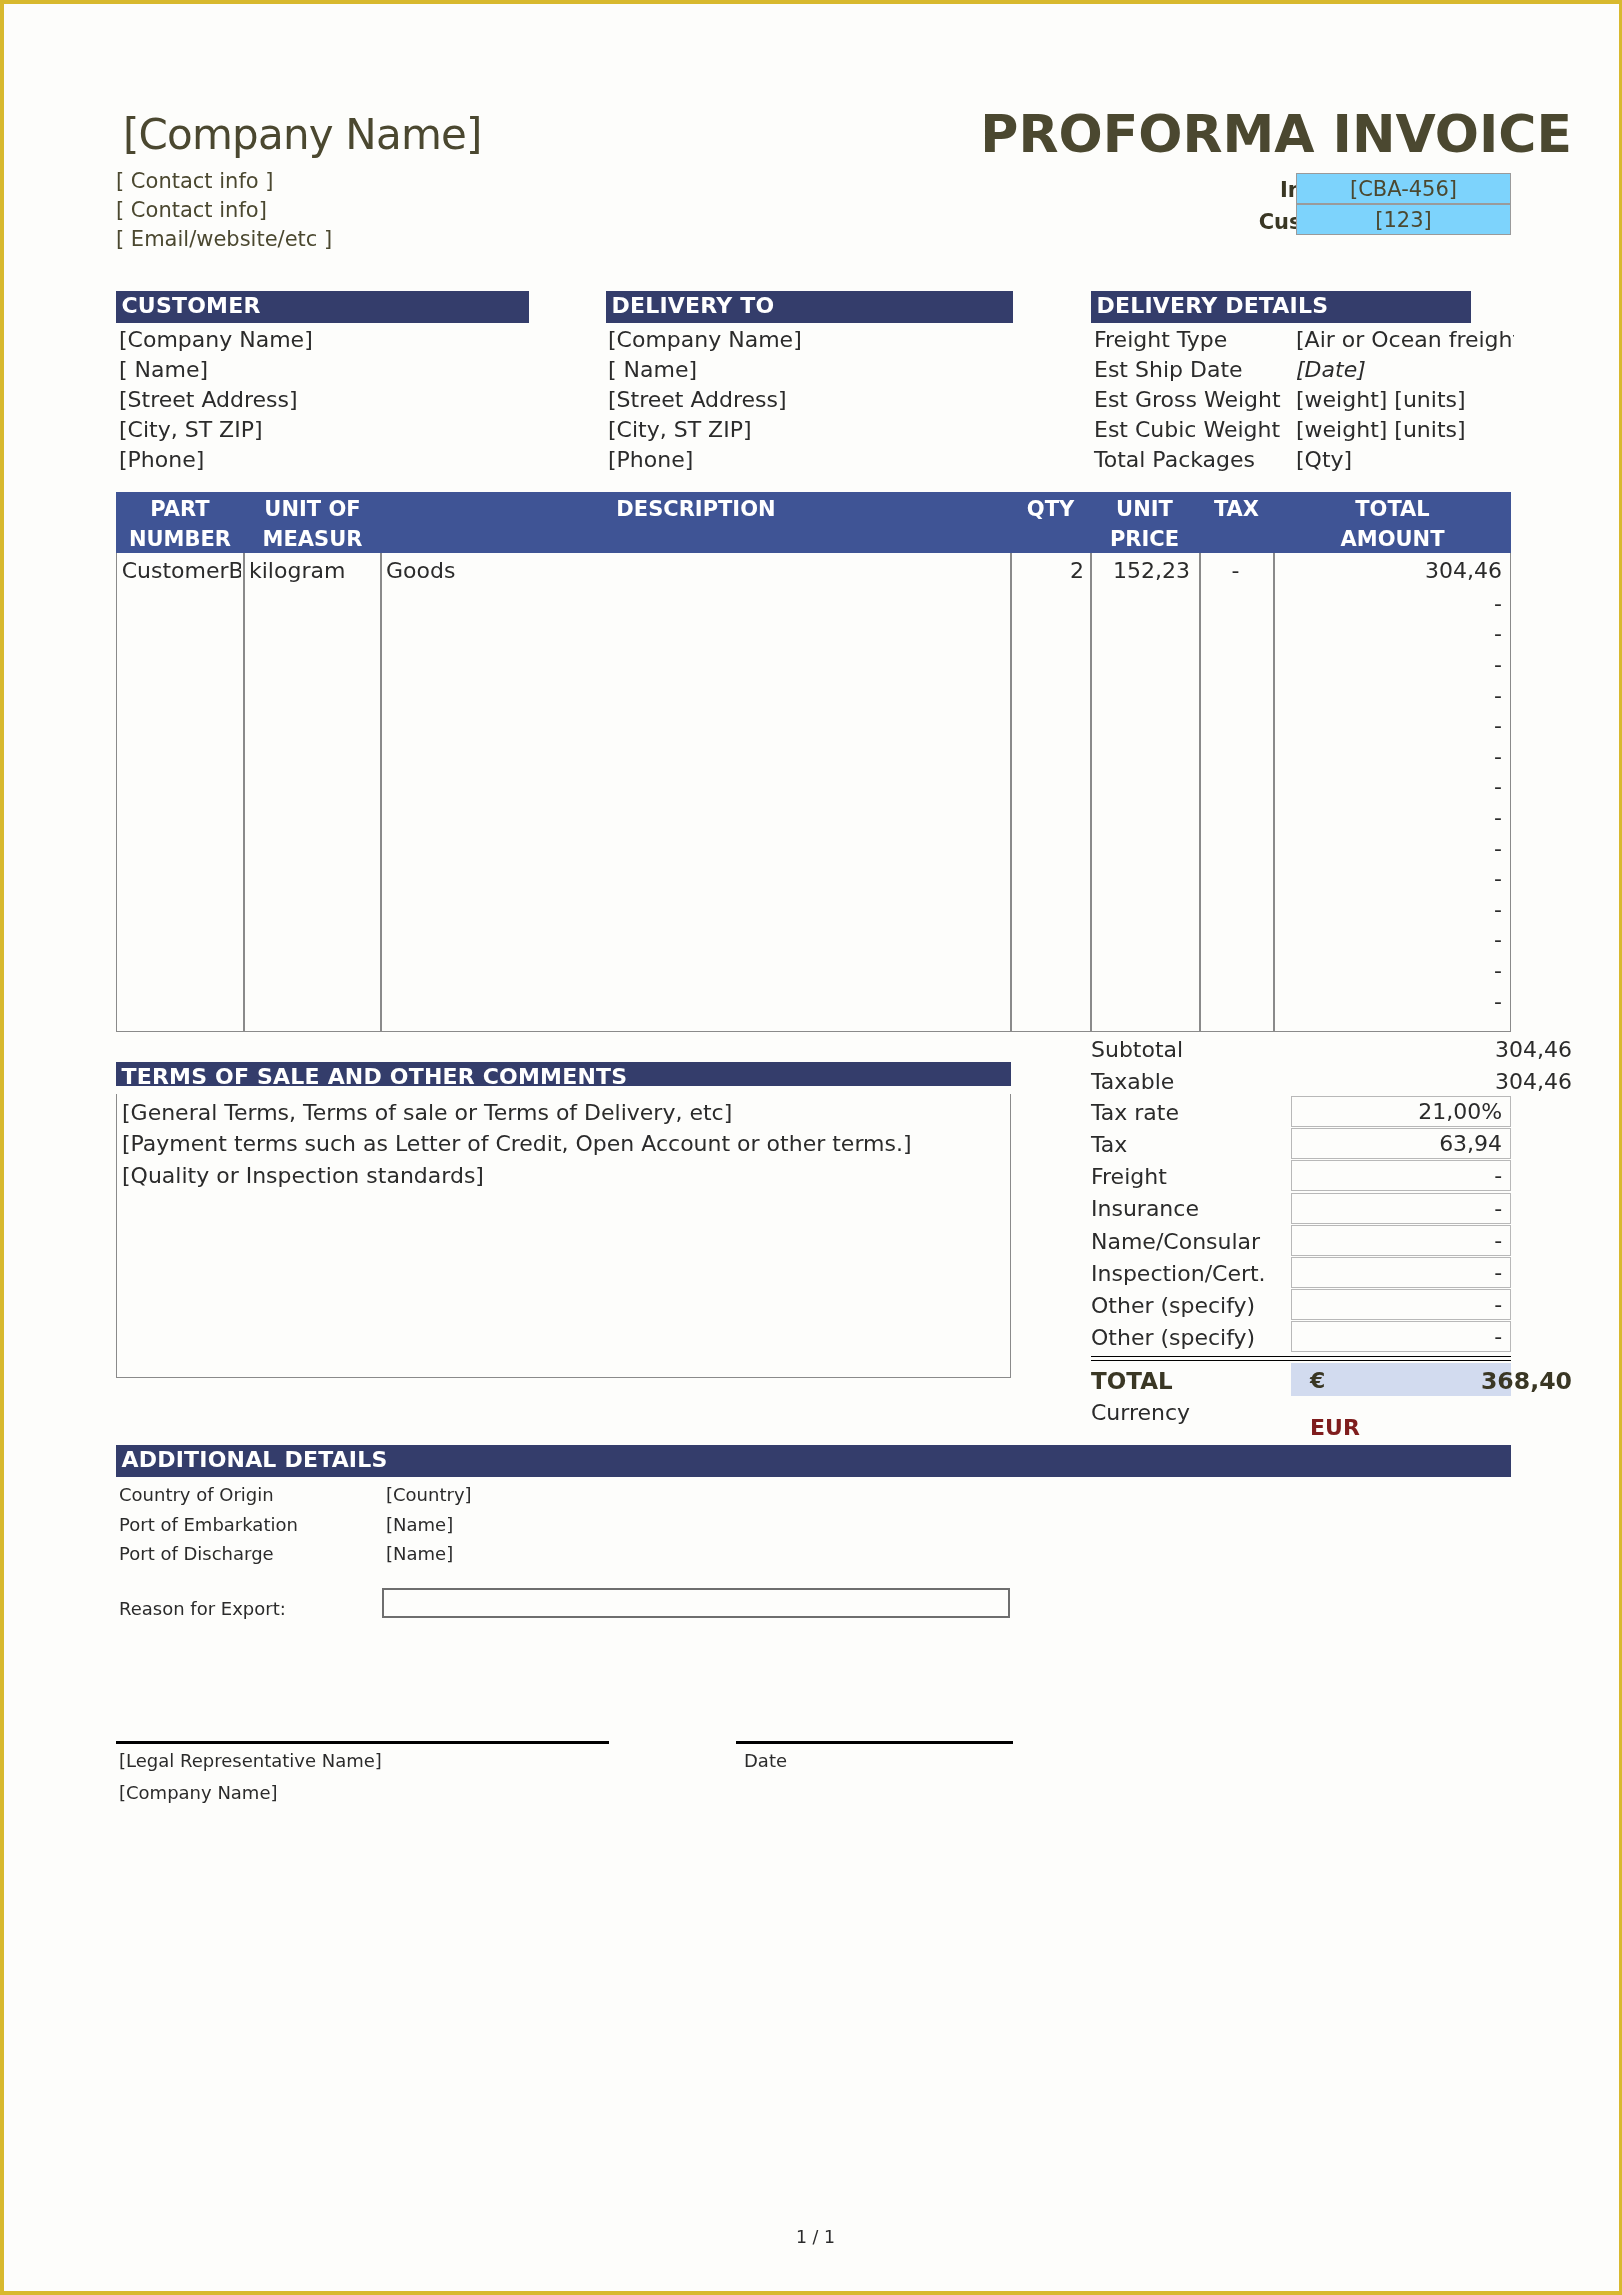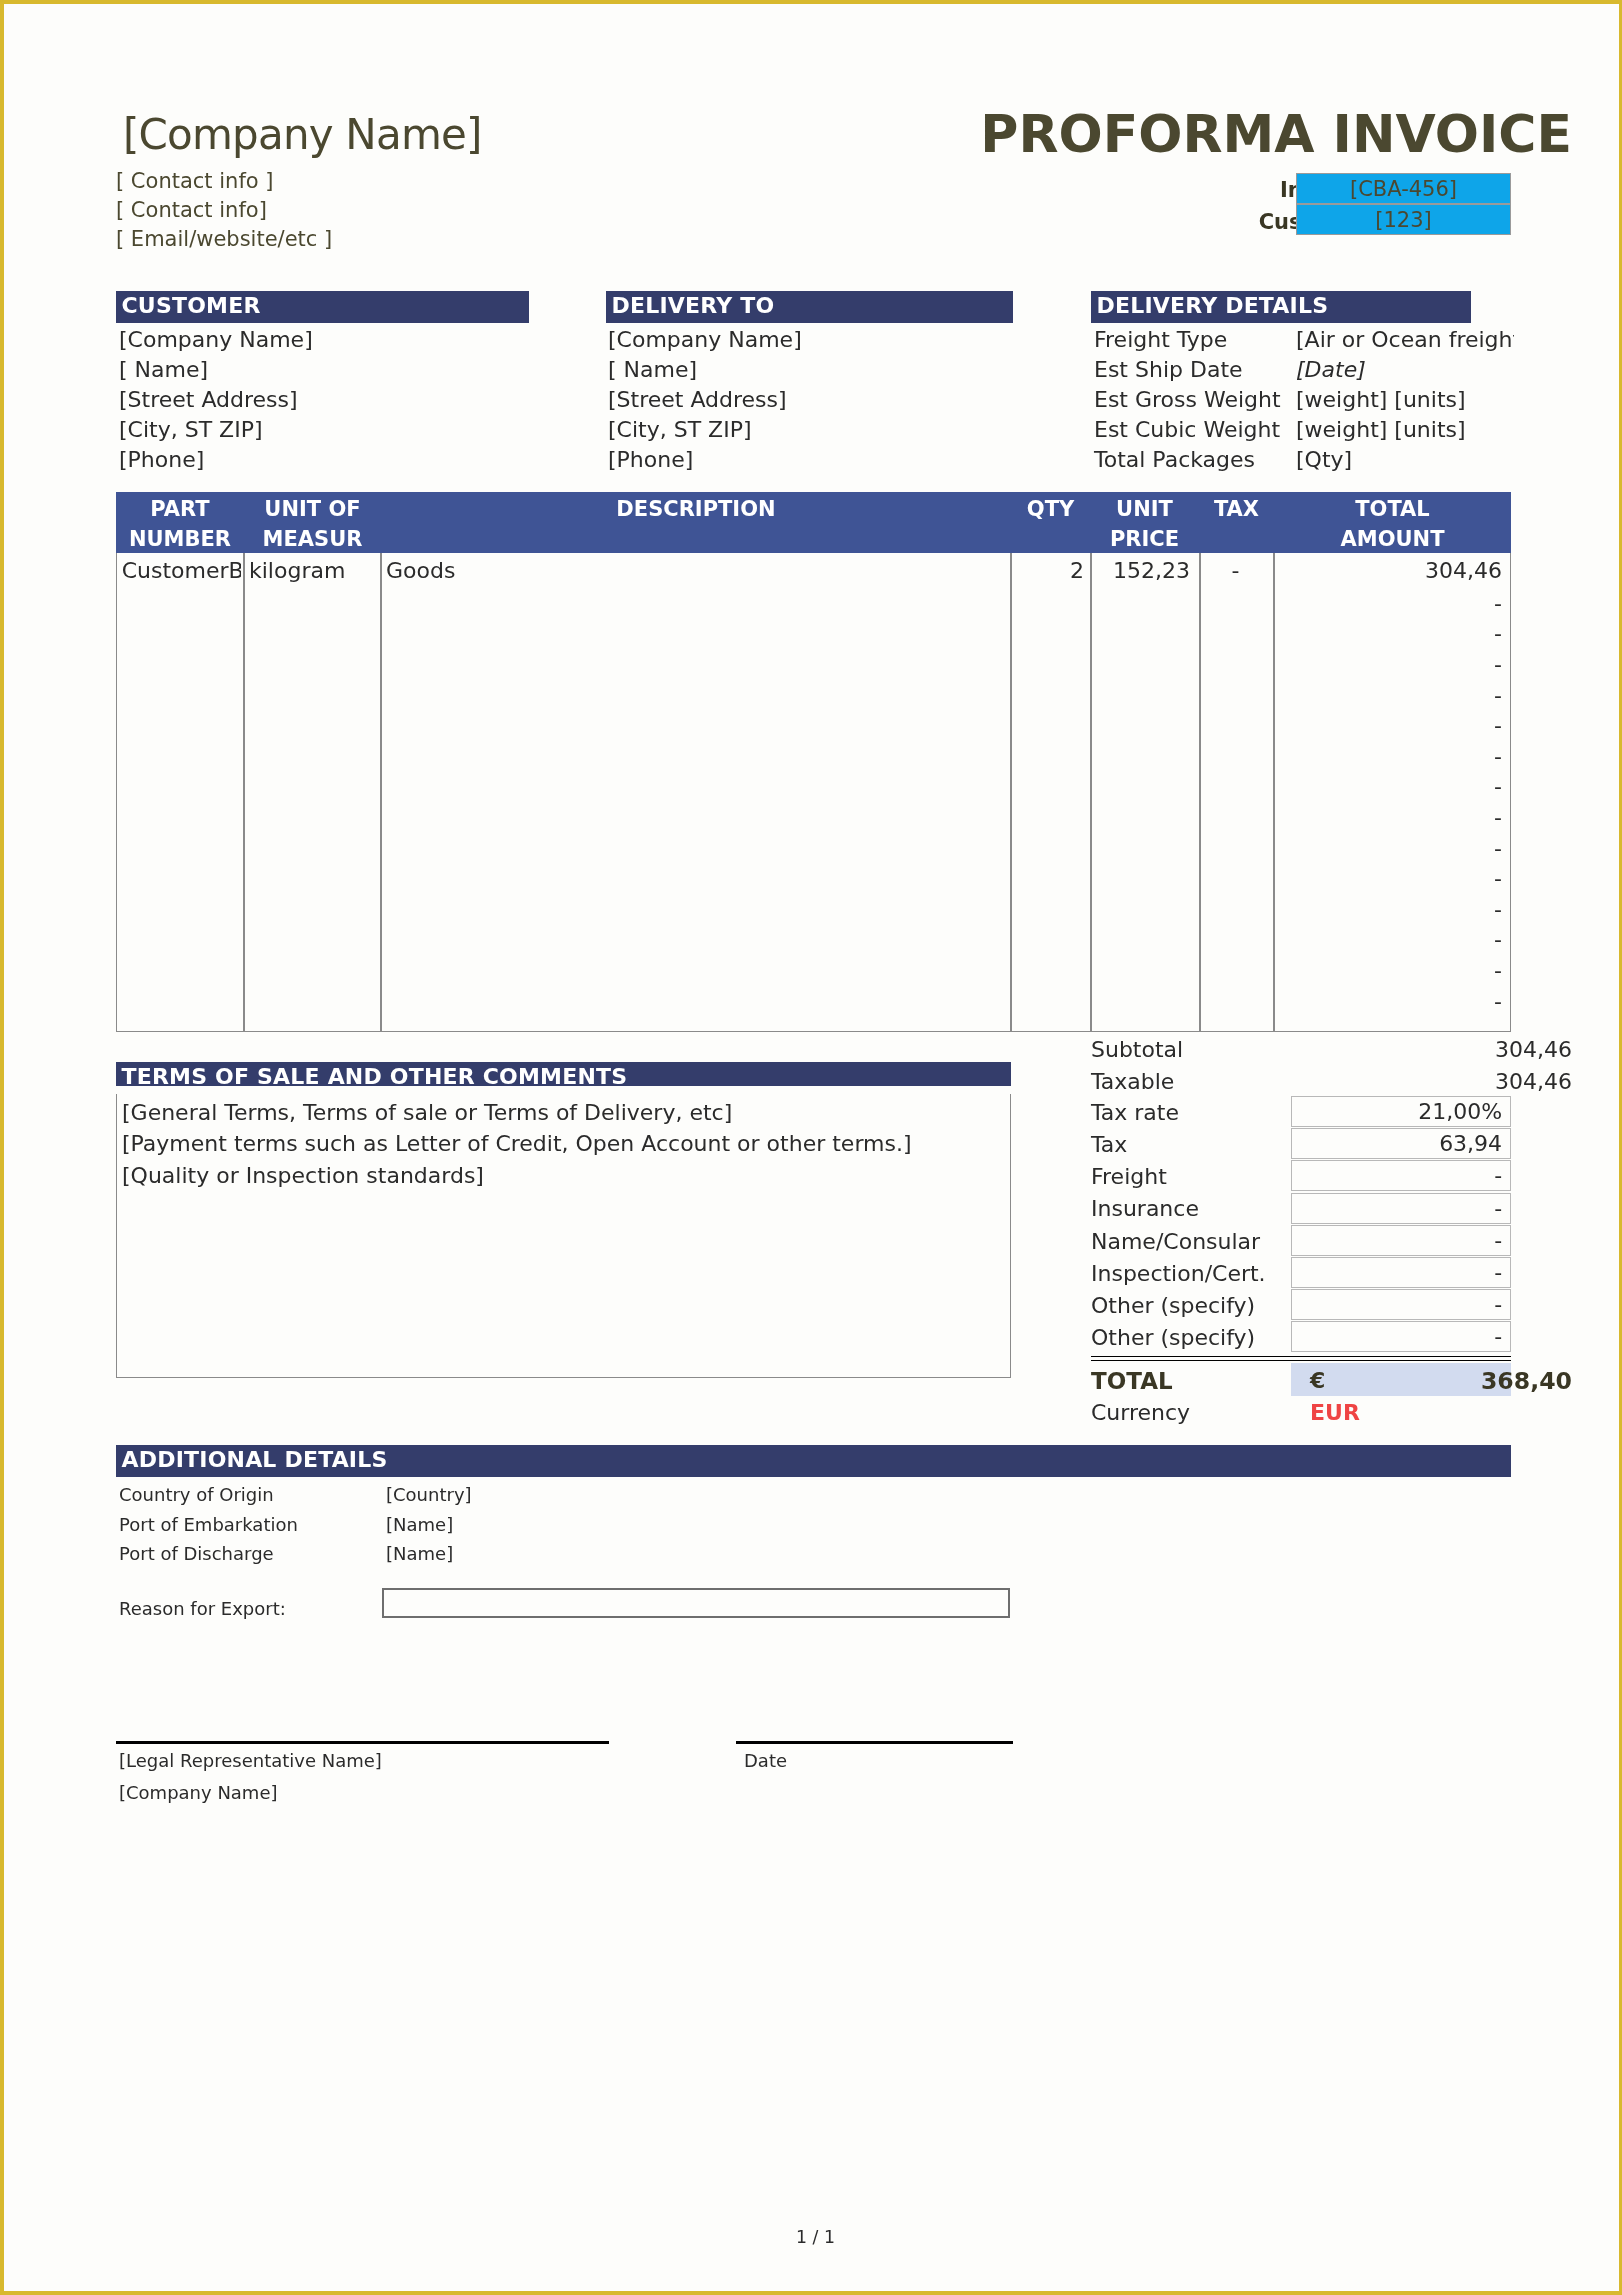--- a/index.html
+++ b/index.html
@@ -58,21 +58,21 @@
     position: absolute;
     font-size: 21px;
     font-weight: bold;
     color: #3a3724;
     text-align: right;
     white-space: nowrap;
   }
   .inv-box {
     position: absolute;
     border: 1.6px solid #9a9a9a;
-    background: #0ea5e9;
+    background: #7dd3fc;
     font-size: 21px;
     color: #4b4830;
     text-align: center;
     box-sizing: border-box;
     line-height: 1.0;
     padding-top: 4.7px;
   }
 
   
   .band {
@@ -254,21 +254,22 @@
     position: absolute;
     left: 1087px;
     font-size: 22px;
     color: #2b2b2b;
   }
   .cur-value {
     position: absolute;
     left: 1306px;
     font-size: 22px;
     font-weight: bold;
-    color: #ef4444;
+    color: #7f1d1d;
+    margin-top: 15px;
   }
 
   
   .ad-label {
     position: absolute;
     left: 115px;
     font-size: 18px;
     color: #2b2b2b;
     white-space: nowrap;
   }

